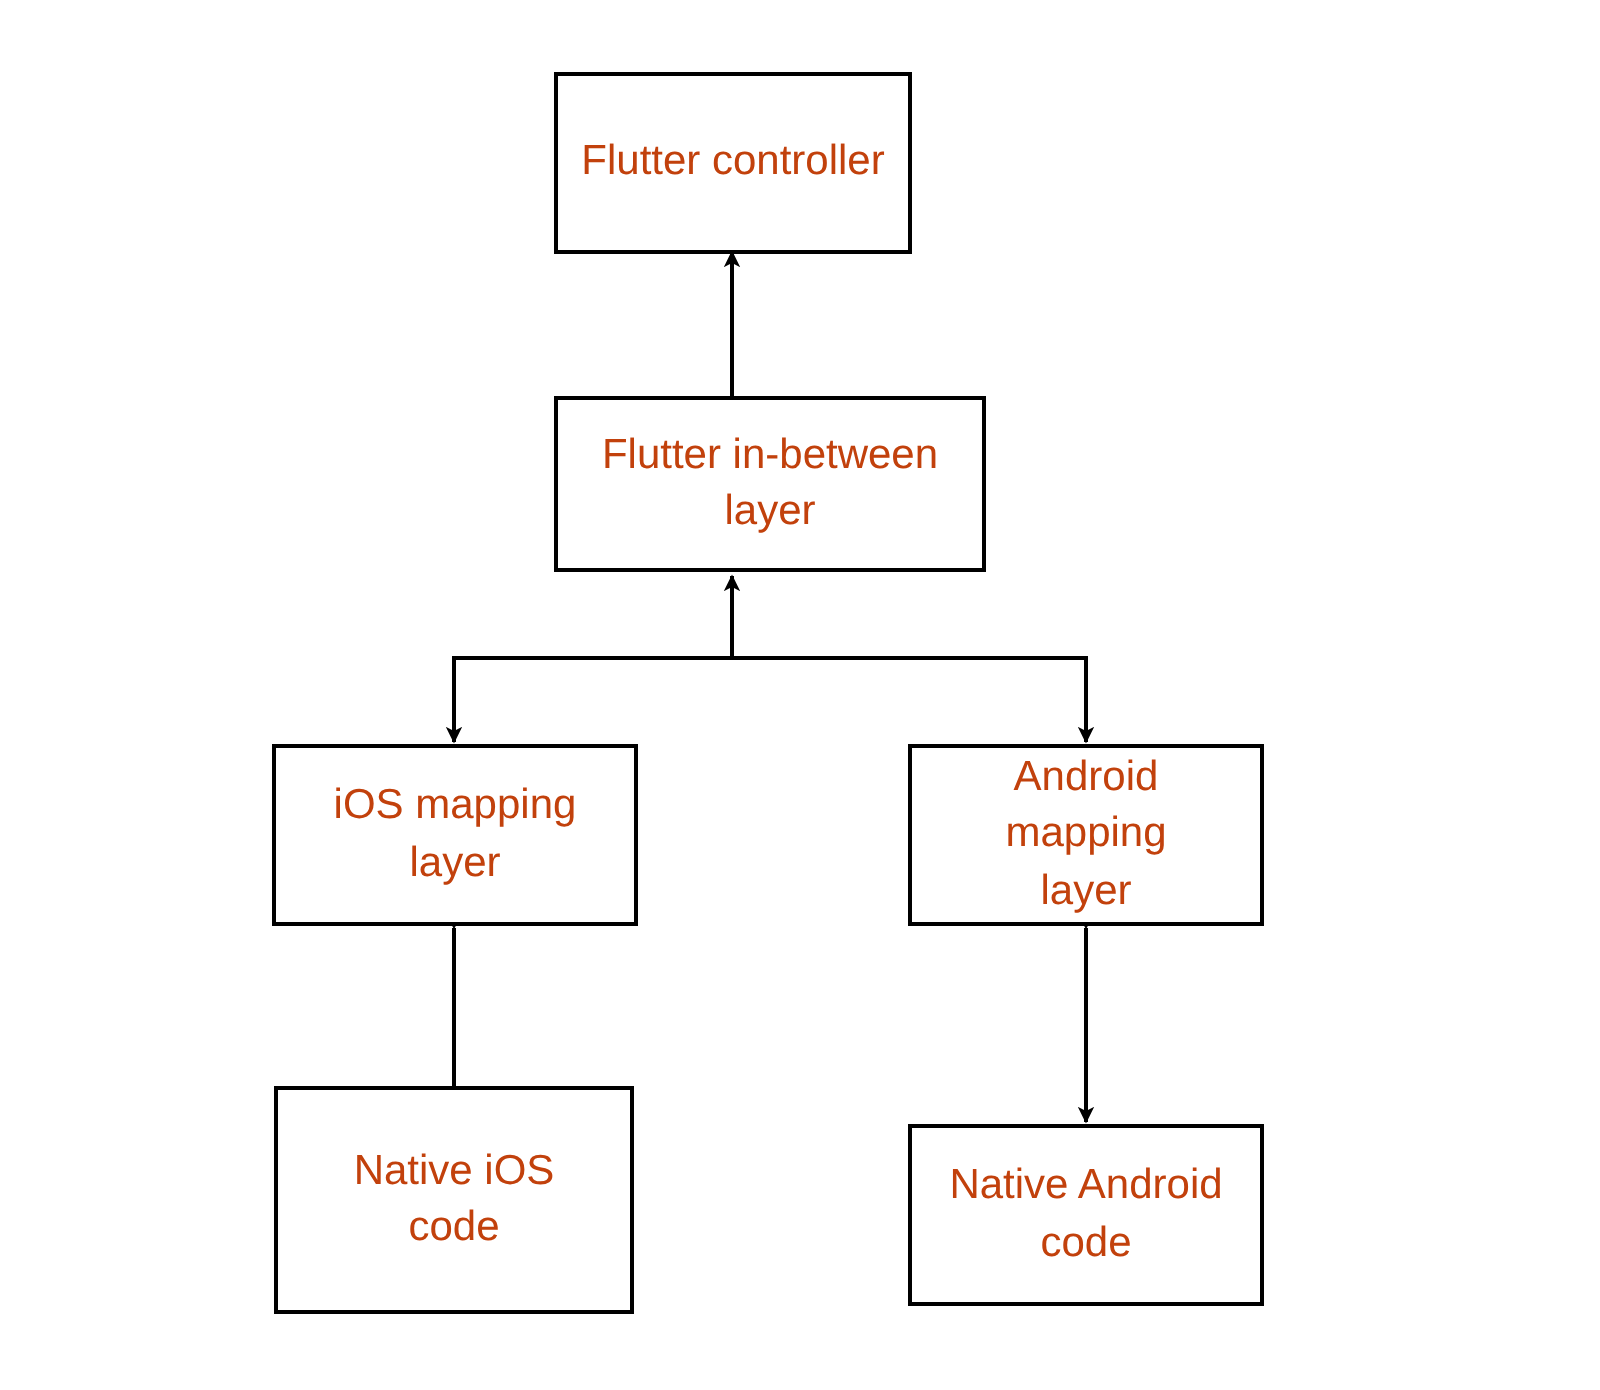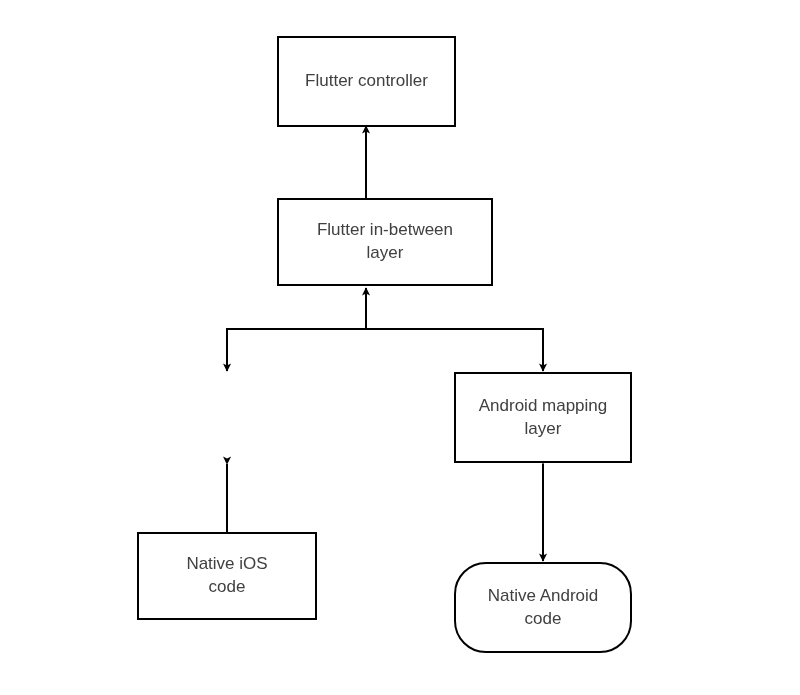--- a/index.html
+++ b/index.html
@@ -27,23 +27,23 @@
     box-sizing: border-box;
     background: #ffffff;
     border: 2px solid #000000;
     display: flex;
     align-items: center;
     justify-content: center;
     text-align: center;
   }
   .node-label {
     font-family: "Liberation Sans", sans-serif;
-    font-size: 17px;
+    font-size: 21px;
     line-height: 1.35;
-    color: #404040;
+    color: #c2410c;
     white-space: pre-line;
     padding: 0 8px;
   }
 </style>
 </head>
 <body>
 
 <div id="canvas">
 
   <svg class="layer" viewBox="0 0 800 695" xmlns="http://www.w3.org/2000/svg">
@@ -70,29 +70,32 @@
 
   <div class="node-box" style="left:277px; top:36px; width:179px; height:91px;">
     <span class="node-label">Flutter controller</span>
   </div>
 
   <div class="node-box" style="left:277px; top:198px; width:216px; height:88px;">
     <span class="node-label">Flutter in-between
 layer</span>
   </div>
 
+  <div class="node-box" style="left:136px; top:372px; width:183px; height:91px;">
+    <span class="node-label">iOS mapping layer</span>
+  </div>
 
   <div class="node-box" style="left:454px; top:372px; width:178px; height:91px;justify-content:center;">
     <span class="node-label">Android mapping
 layer</span>
   </div>
 
-  <div class="node-box" style="left:137px; top:532px; width:180px; height:88px;">
+  <div class="node-box" style="left:137px; top:543px; width:180px; height:114px;">
     <span class="node-label">Native iOS
 code</span>
   </div>
 
-  <div class="node-box" style="left:454px; top:562px; width:178px; height:91px;border-radius:32px;">
+  <div class="node-box" style="left:454px; top:562px; width:178px; height:91px;">
     <span class="node-label">Native Android
 code</span>
   </div>
 
 </div>
 
 </body></html>

